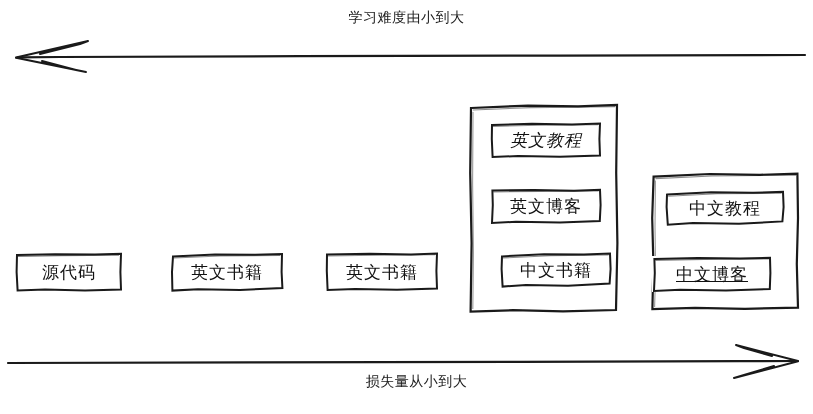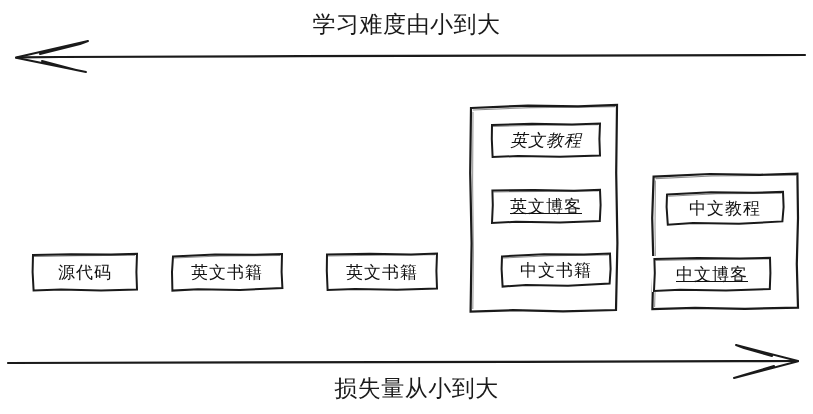--- a/index.html
+++ b/index.html
@@ -12,21 +12,21 @@
   }
   #canvas {
     position: relative;
     width: 813px;
     height: 414px;
     background: #ffffff;
     overflow: hidden;
   }
   .axis-label {
     position: absolute;
-    font-size: 23px;
+    font-size: 14px;
     color: #1a1a1a;
     letter-spacing: 0.5px;
     white-space: nowrap;
     text-align: center;
     font-weight: 400;
   }
   #top-axis-label {
     left: 0;
     right: 0;
     top: 9px;
@@ -91,21 +91,21 @@
       <path d="M 16 57.8 L 86 72 L 76 70 L 42 61" stroke="#1a1a1a" stroke-width="2" fill="none" stroke-linecap="round" stroke-linejoin="round"></path>
     </g>
 
     <g>
       <path d="M 8 363 L 250 362.4 L 520 361.8 L 740 361.2 L 796 361" stroke="#1a1a1a" stroke-width="2.2" fill="none" stroke-linecap="round"></path>
       <path d="M 798 361 L 736 345 L 744 348 L 772 356" stroke="#1a1a1a" stroke-width="2" fill="none" stroke-linecap="round" stroke-linejoin="round"></path>
       <path d="M 798 361.3 L 734 378 L 744 375 L 774 366" stroke="#1a1a1a" stroke-width="2" fill="none" stroke-linecap="round" stroke-linejoin="round"></path>
     </g>
   </svg>
 
-  <div class="node-box" id="node-source-code" style="left: 31px; top: 252px; width: 108px; height: 40px;">
+  <div class="node-box" id="node-source-code" style="left: 15px; top: 252px; width: 108px; height: 40px;">
     <svg class="sketch" width="108" height="40" viewBox="0 0 108 40">
       <path d="M 2 3 L 40 2.2 L 80 2.6 L 106 1.8 L 105.4 20 L 106 37.5 L 70 38.4 L 30 37.6 L 2.6 38.5 L 1.6 20 Z" stroke="#1a1a1a" stroke-width="2" fill="#ffffff"></path>
       <path d="M 3 4.5 L 45 3.6 L 104 3.2" stroke="#1a1a1a" stroke-width="1.1" fill="none" opacity="0.55"></path>
     </svg>
     <span class="boxtext">源代码</span>
   </div>
 
   <div class="node-box" id="node-official-docs" style="left: 170px; top: 252px; width: 114px; height: 40px;">
     <svg class="sketch" width="114" height="40" viewBox="0 0 114 40">
       <path d="M 3 4.5 L 45 2.4 L 85 2.8 L 112 2 L 111.6 20 L 112.4 36 L 70 38 L 28 37.2 L 2.4 38.6 L 2 20 Z" stroke="#1a1a1a" stroke-width="2" fill="#ffffff"></path>
@@ -130,21 +130,21 @@
     </svg>
 
     <div class="node-box" id="node-english-tutorial" style="left: 22px; top: 19px; width: 112px; height: 36px; font-style: italic;">
       <svg class="sketch" width="112" height="36" viewBox="0 0 112 36">
         <path d="M 2 3 L 42 1.8 L 82 2.6 L 110 1.6 L 109.4 17 L 110 33.6 L 70 34.8 L 28 34 L 2.6 35 L 1.8 17 Z" stroke="#1a1a1a" stroke-width="2" fill="#ffffff"></path>
         <path d="M 3 4.4 L 48 3.2 L 108 2.8" stroke="#1a1a1a" stroke-width="1.1" fill="none" opacity="0.5"></path>
       </svg>
       <span class="boxtext">英文教程</span>
     </div>
 
-    <div class="node-box" id="node-english-blog" style="left: 22px; top: 85px; width: 112px; height: 36px; text-decoration: underline;">
+    <div class="node-box" id="node-english-blog" style="left: 22px; top: 85px; width: 112px; height: 36px;">
       <svg class="sketch" width="112" height="36" viewBox="0 0 112 36">
         <path d="M 2.4 2.6 L 44 2 L 84 2.8 L 110 1.8 L 110.6 17 L 109.8 33 L 70 34.6 L 26 33.8 L 2 35 L 2.8 17 Z" stroke="#1a1a1a" stroke-width="2" fill="#ffffff"></path>
         <path d="M 3.4 4 L 50 3.4 L 108.6 3" stroke="#1a1a1a" stroke-width="1.1" fill="none" opacity="0.5"></path>
       </svg>
       <span class="boxtext">英文博客</span>
     </div>
 
     <div class="node-box" id="node-chinese-books" style="left: 32px; top: 149px; width: 112px; height: 36px;">
       <svg class="sketch" width="112" height="36" viewBox="0 0 112 36">
         <path d="M 2 4.4 L 44 2.2 L 84 2.6 L 110 1.6 L 110.6 17 L 109.6 31.6 L 68 33.8 L 26 33 L 2.6 34.6 L 1.6 17 Z" stroke="#1a1a1a" stroke-width="2" fill="#ffffff"></path>

